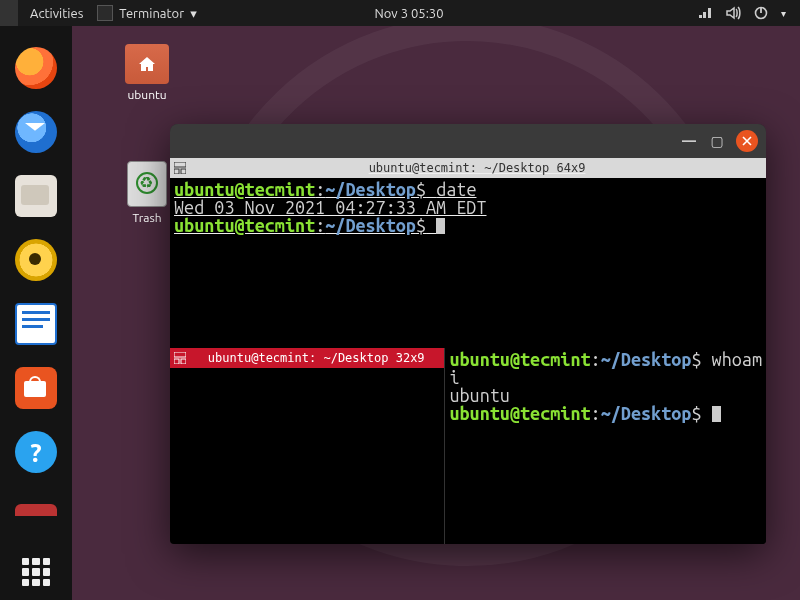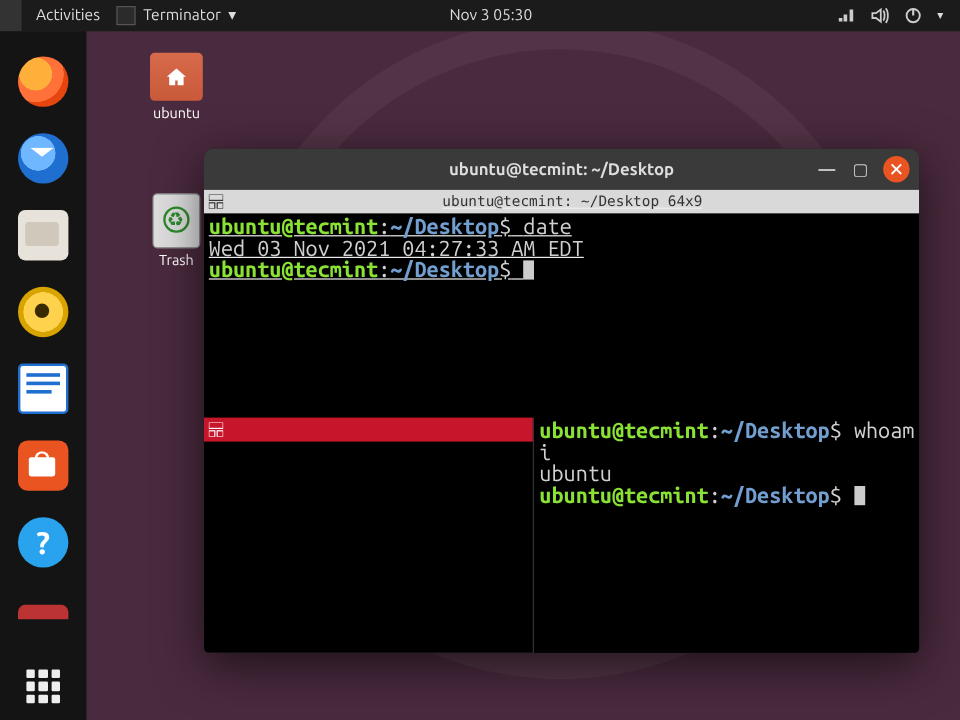--- a/index.html
+++ b/index.html
@@ -249,21 +249,20 @@
 
   <div class="desk-icon" style="left:38px; top:135px;">
     <div class="trash" style="margin:0 auto 4px;">
       <span class="arrows">♻</span>
     </div>
     <div>Trash</div>
   </div>
 
   <div class="window" style="left:98px; top:98px;">
     <div class="titlebar">
-      <span class="title">ubuntu@tecmint: ~/Desktop</span>
       <div class="winbtns">
         <span class="winbtn">—</span>
         <span class="winbtn">▢</span>
         <span class="winbtn close">
           <svg width="10" height="10" viewBox="0 0 10 10">
               <path d="M1 1l8 8M9 1l-8 8" stroke="#fff" stroke-width="1.6"></path>
             </svg>
         </span>
       </div>
     </div>
@@ -286,20 +285,21 @@
 
       <div class="pane-bottom">
 
         <div class="pane-bl">
           <div class="pane-header active">
             <svg class="split-ico" viewBox="0 0 12 12">
                 <rect x="0" y="0" width="12" height="5" fill="none" stroke="currentColor"></rect>
                 <rect x="0" y="7" width="5" height="5" fill="none" stroke="currentColor"></rect>
                 <rect x="7" y="7" width="5" height="5" fill="none" stroke="currentColor"></rect>
               </svg>
+            <span class="hdr-text">ubuntu@tecmint: ~/Desktop 32x9</span>
           </div>
         </div>
 
         <div class="pane-br">
           <div class="term-body"><span class="tg">ubuntu@tecmint</span><span class="tw">:</span><span class="tb">~/Desktop</span><span class="tw">$</span> <span class="tw">whoam</span>
 <span class="tw">i</span>
 <span class="tw">ubuntu</span>
 <span class="tg">ubuntu@tecmint</span><span class="tw">:</span><span class="tb">~/Desktop</span><span class="tw">$</span> <span class="cursor"></span></div>
         </div>
       </div>

